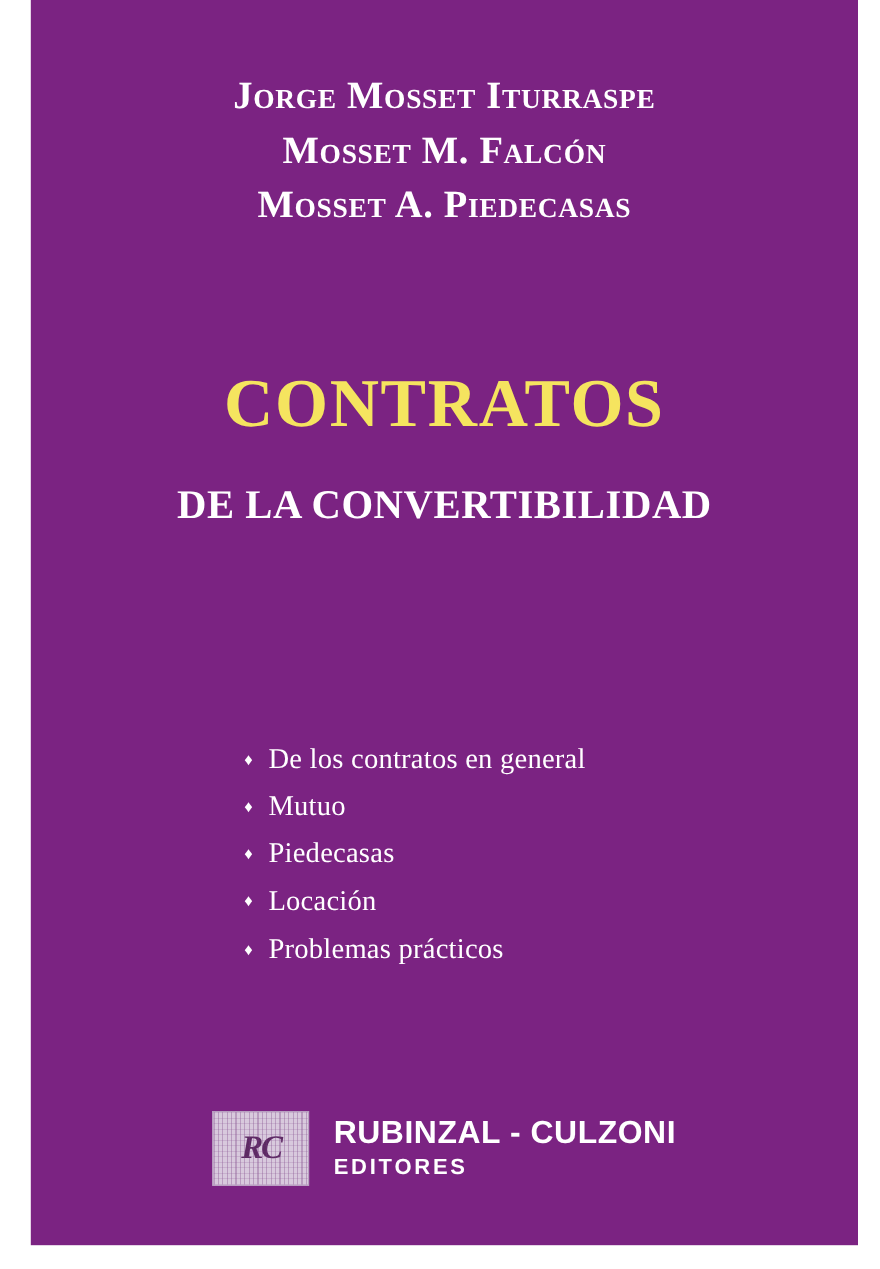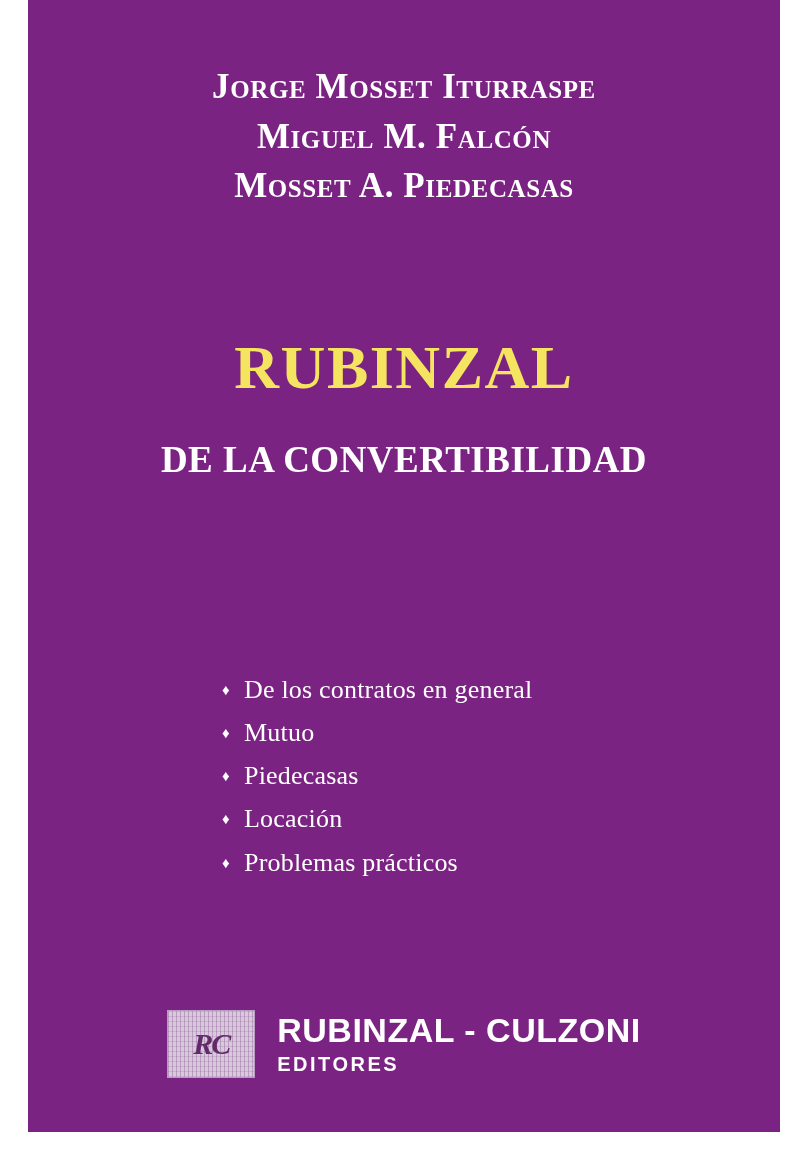--- a/index.html
+++ b/index.html
@@ -167,43 +167,43 @@
       repeating-linear-gradient(0deg, rgba(120,60,130,0.18) 0 1px, transparent 1px 5px);
     opacity: 0.9;
   }
   .publisher-text {
     color: #ffffff;
     text-align: left;
     font-family: "Liberation Sans", sans-serif;
     font-weight: 700;
   }
   .publisher-name {
-    font-size: 34px;
+    font-size: 29px;
     letter-spacing: 0.5px;
     line-height: 1.15;
   }
   .publisher-sub {
     font-size: 20px;
     letter-spacing: 2.5px;
     line-height: 1.3;
   }
 </style>
 </head>
 <body>
 
 <div class="page">
   <div class="cover">
 
     <div class="authors">
       <div class="author-line">Jorge Mosset Iturraspe</div>
-      <div class="author-line">Miguel M. Falcón</div>
+      <div class="author-line">Mosset M. Falcón</div>
       <div class="author-line">Mosset A. Piedecasas</div>
     </div>
 
-    <div class="title-main">RUBINZAL</div>
+    <div class="title-main">CONTRATOS</div>
 
     <div class="subtitle">
       <span class="sub-line-1">DE LA CONVERTIBILIDAD</span>
     </div>
 
     <div class="topics">
       <div class="topics-inner">
         <div class="topic">
           <span class="bullet">♦</span>
           <span class="topic-label">De los contratos en general</span>

